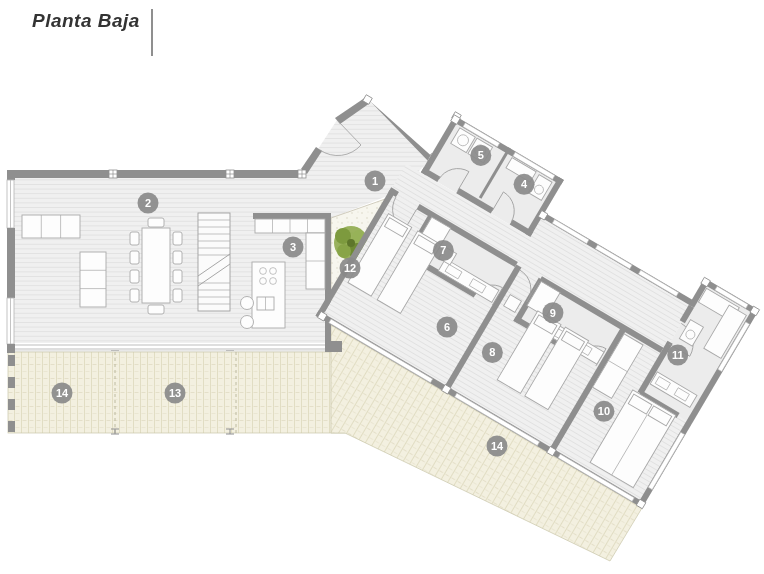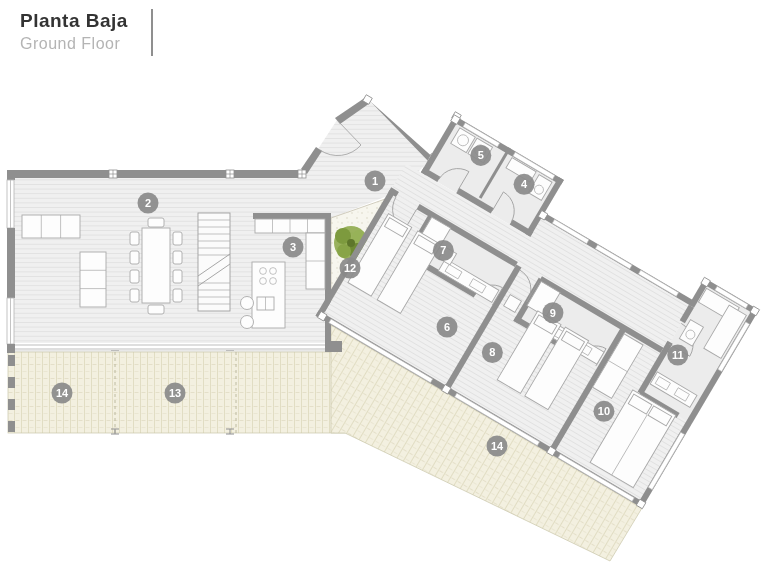--- a/index.html
+++ b/index.html
@@ -1,39 +1,38 @@
 <!DOCTYPE html>
 <html><head>
 <meta charset="utf-8">
 <style>
   html,body{margin:0;padding:0;background:#ffffff;}
   #stage{position:relative;width:764px;height:574px;background:#ffffff;overflow:hidden;
          font-family:"Liberation Sans", sans-serif;}
-  #hdr{position:absolute;left:20px;top:10px;}
+  #hdr{position:absolute;left:32px;top:10px;font-style:italic;}
   #hdr .t1{font-size:19px;font-weight:bold;color:#333333;letter-spacing:0.5px;}
   #hdr .t2{font-size:16px;color:#b4b4b4;letter-spacing:0.5px;margin-top:3px;}
   #hdr-rule{position:absolute;left:151px;top:9px;width:2px;height:47px;background:#8f8f8f;}
   svg{position:absolute;left:0;top:0;}
   .wall{fill:#8f8f8f;}
   .furn{fill:#fdfdfd;stroke:#a9a9a9;stroke-width:0.9;}
   .thin{stroke:#a9a9a9;stroke-width:0.7;fill:none;}
   .glass{stroke:#bdbdbd;stroke-width:1;fill:none;}
   .arc{stroke:#9d9d9d;stroke-width:0.8;fill:none;}
   .mark{fill:#ffffff;stroke:#8f8f8f;stroke-width:0.8;}
   .badge-txt{font-family:"Liberation Sans",sans-serif;font-size:11px;font-weight:bold;
              fill:#ffffff;text-anchor:middle;}
 </style>
 </head>
 <body>
 
 <div id="stage">
 
   <div id="hdr">
     <div class="t1">Planta Baja</div>
-    <div class="t2">Ground Floor</div>
   </div>
   <div id="hdr-rule"></div>
 
   <svg width="764" height="574" viewBox="0 0 764 574">
     <defs>
       <pattern id="planks" width="8" height="4.6" patternUnits="userSpaceOnUse">
         <rect width="8" height="4.6" fill="#f0f0f0"></rect>
         <line x1="0" y1="0.4" x2="8" y2="0.4" stroke="#dcdcdc" stroke-width="0.8"></line>
       </pattern>
       <pattern id="deckV" width="7" height="14" patternUnits="userSpaceOnUse">

